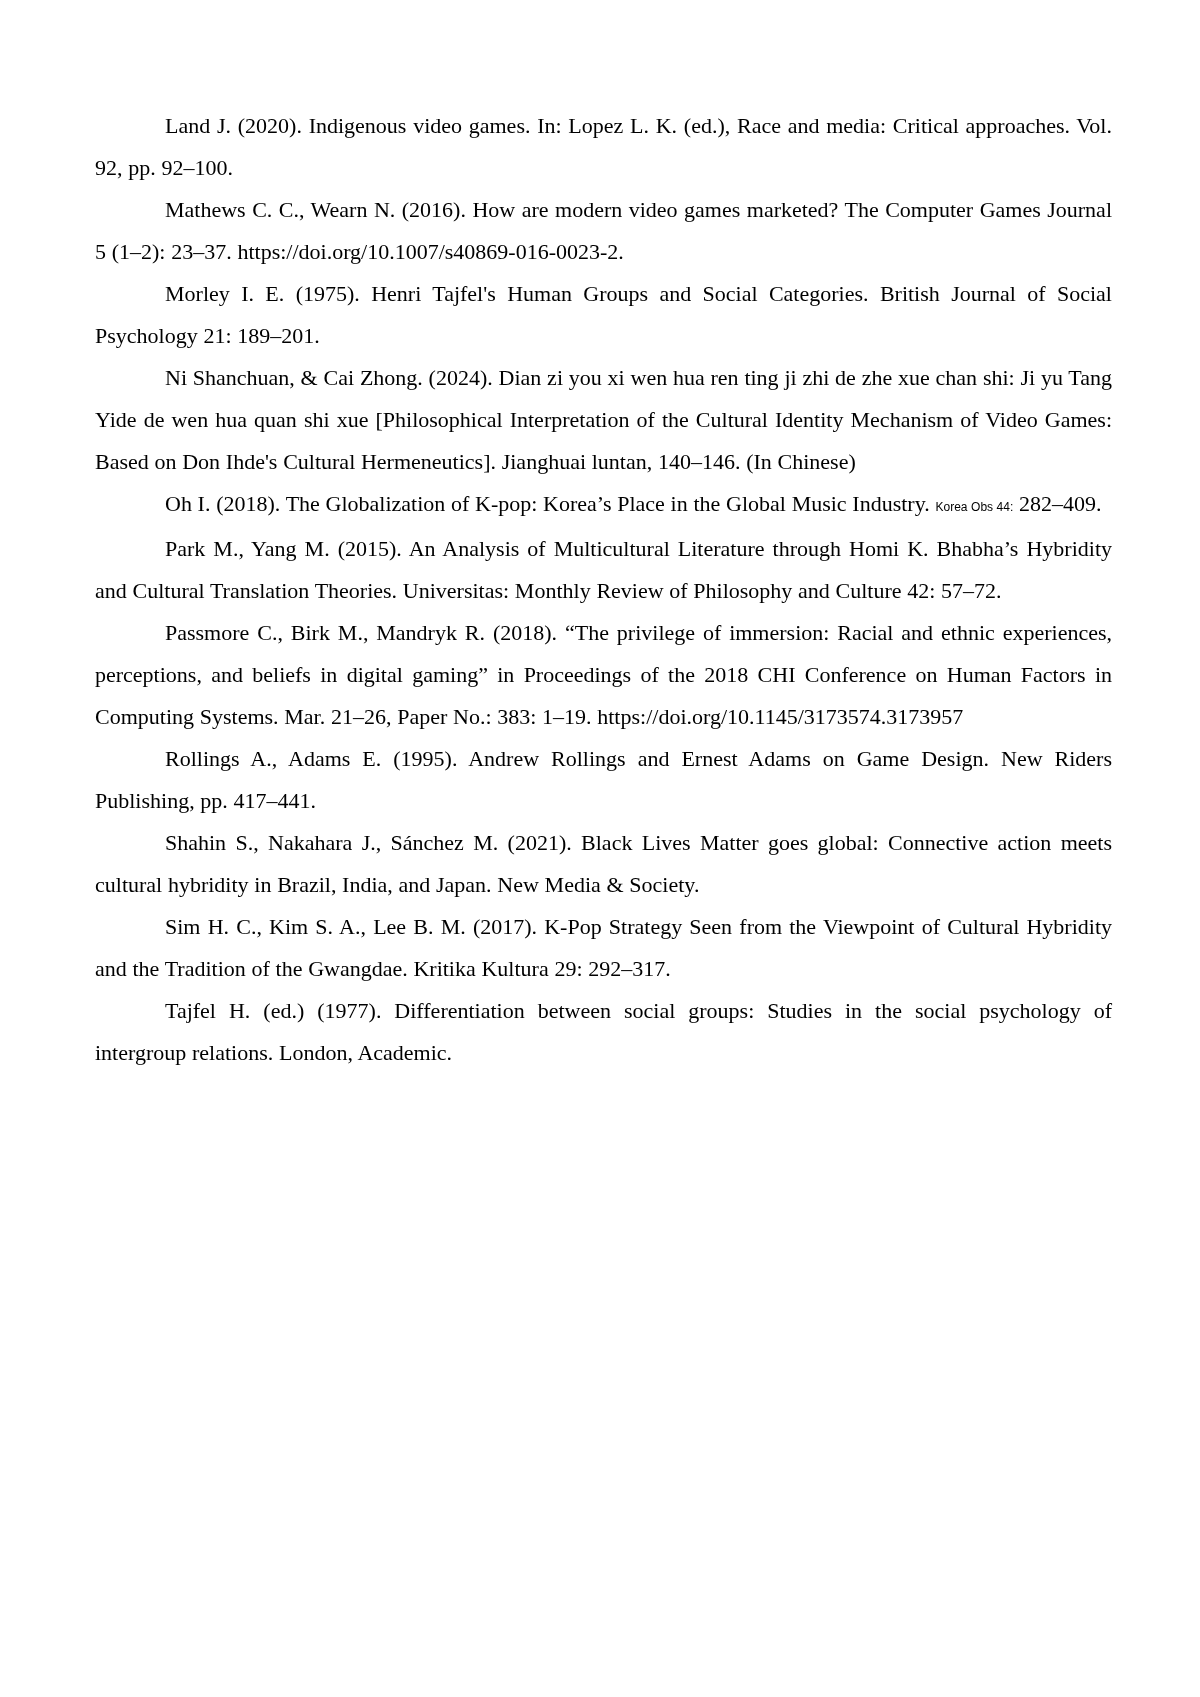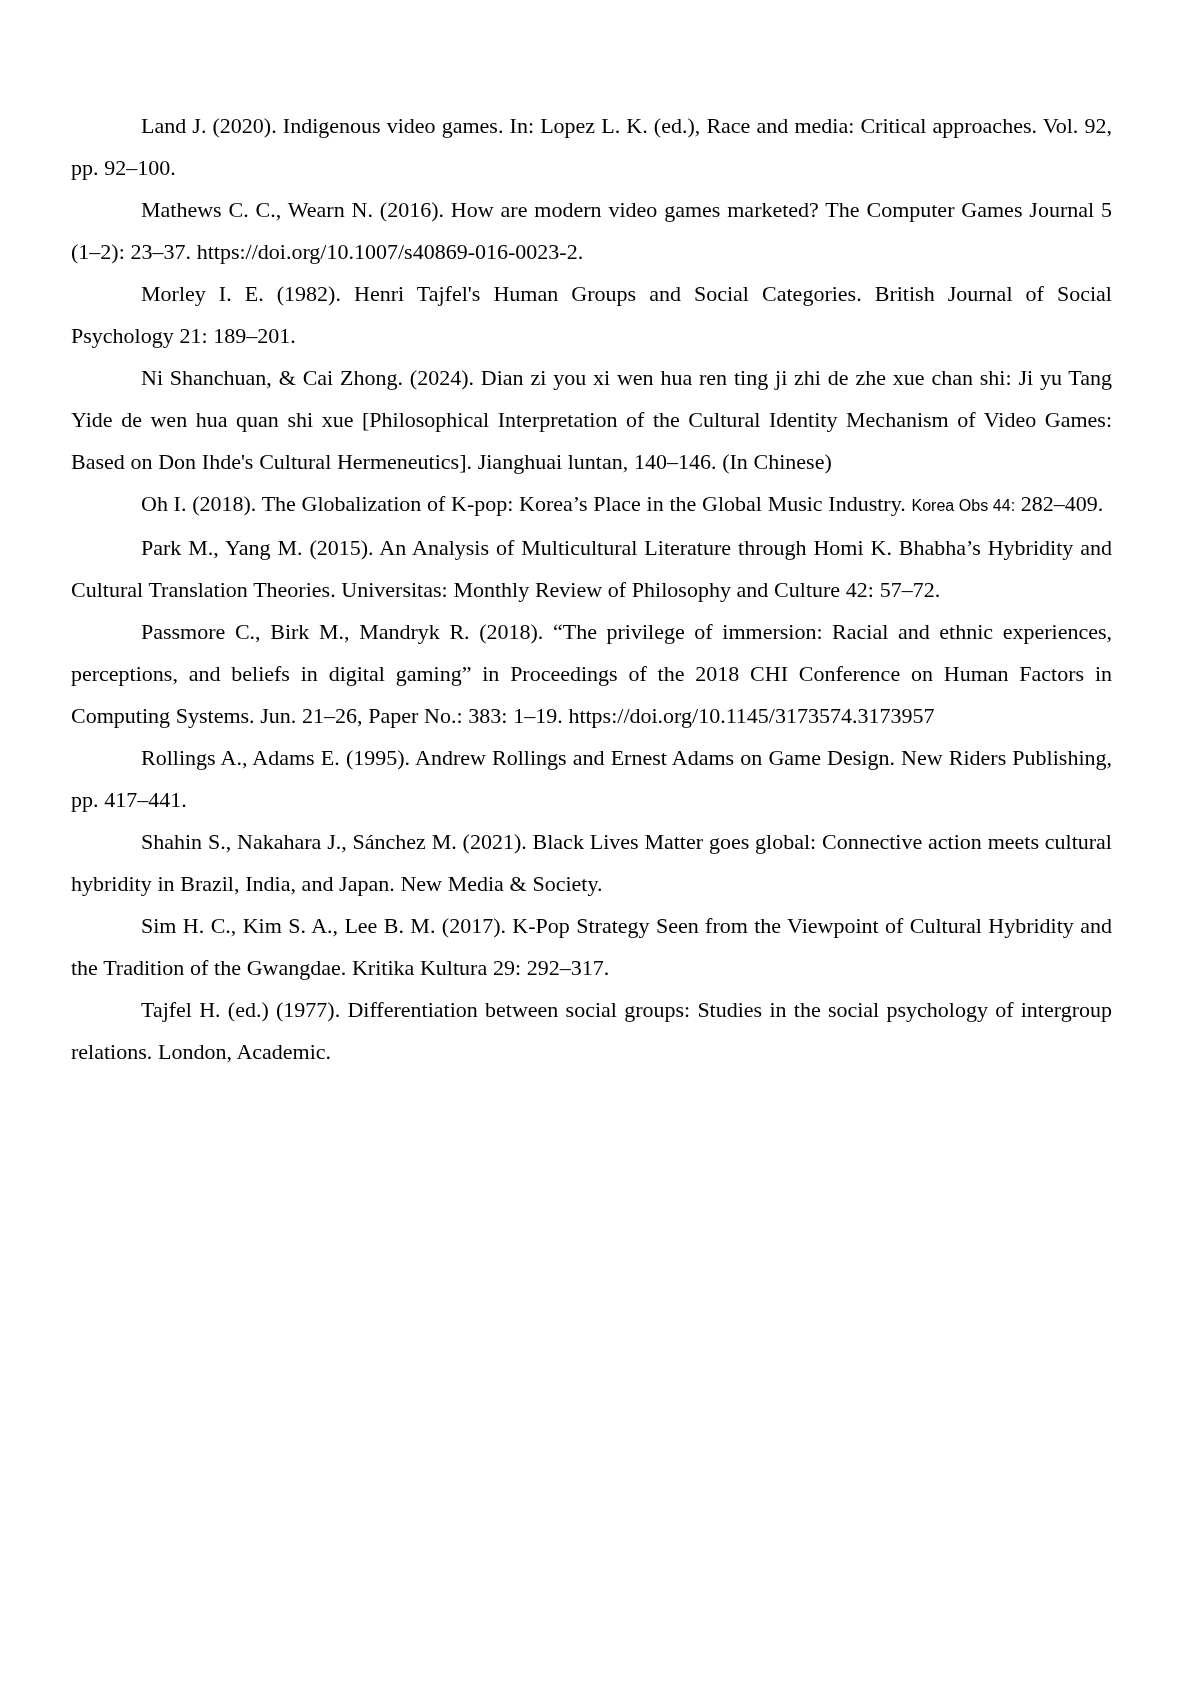--- a/index.html
+++ b/index.html
@@ -7,47 +7,47 @@
     padding: 0;
     background: #ffffff;
   }
   .page {
     position: relative;
     box-sizing: border-box;
     width: 1200px;
     height: 1697px;
     background: #ffffff;
     color: #000000;
-    padding: 105px 88px 0 71px;
+    padding: 105px 88px 0 95px;
     overflow: hidden;
     font-family: "Liberation Serif", "DejaVu Serif", serif;
   }
   p.ref {
     margin: 0;
     padding: 0;
     font-size: 22px;
     line-height: 42px;
     text-align: justify;
     text-align-last: left;
     text-indent: 70px;
     word-spacing: 0.01em;
   }
   .sans {
     font-family: "Liberation Sans", "DejaVu Sans", sans-serif;
-    font-size: 16px;
+    font-size: 12px;
   }
 </style>
 </head>
 <body>
 
 <div class="page">
   <p class="ref">Land J. (2020). Indigenous video games. In: Lopez L. K. (ed.), Race and media: Critical approaches. Vol. 92, pp. 92–100.</p>
   <p class="ref">Mathews C. C., Wearn N. (2016). How are modern video games marketed? The Computer Games Journal 5 (1–2): 23–37. https://doi.org/10.1007/s40869-016-0023-2.</p>
-  <p class="ref">Morley I. E. (1982). Henri Tajfel's Human Groups and Social Categories. British Journal of Social Psychology 21: 189–201.</p>
+  <p class="ref">Morley I. E. (1975). Henri Tajfel's Human Groups and Social Categories. British Journal of Social Psychology 21: 189–201.</p>
   <p class="ref">Ni Shanchuan, &amp; Cai Zhong. (2024). Dian zi you xi wen hua ren ting ji zhi de zhe xue chan shi: Ji yu Tang Yide de wen hua quan shi xue [Philosophical Interpretation of the Cultural Identity Mechanism of Video Games: Based on Don Ihde's Cultural Hermeneutics]. Jianghuai luntan, 140–146. (In Chinese)</p>
   <p class="ref"><span>Oh I. (2018). The Globalization of K-pop: Korea’s Place in the Global Music Industry. </span><span class="sans">Korea Obs 44:</span><span> 282–409.</span></p>
   <p class="ref">Park M., Yang M. (2015). An Analysis of Multicultural Literature through Homi K. Bhabha’s Hybridity and Cultural Translation Theories. Universitas: Monthly Review of Philosophy and Culture 42: 57–72.</p>
-  <p class="ref">Passmore C., Birk M., Mandryk R. (2018). “The privilege of immersion: Racial and ethnic experiences, perceptions, and beliefs in digital gaming” in Proceedings of the 2018 CHI Conference on Human Factors in Computing Systems. Jun. 21–26, Paper No.: 383: 1–19. https://doi.org/10.1145/3173574.3173957</p>
+  <p class="ref">Passmore C., Birk M., Mandryk R. (2018). “The privilege of immersion: Racial and ethnic experiences, perceptions, and beliefs in digital gaming” in Proceedings of the 2018 CHI Conference on Human Factors in Computing Systems. Mar. 21–26, Paper No.: 383: 1–19. https://doi.org/10.1145/3173574.3173957</p>
   <p class="ref">Rollings A., Adams E. (1995). Andrew Rollings and Ernest Adams on Game Design. New Riders Publishing, pp. 417–441.</p>
   <p class="ref">Shahin S., Nakahara J., Sánchez M. (2021). Black Lives Matter goes global: Connective action meets cultural hybridity in Brazil, India, and Japan. New Media &amp; Society.</p>
   <p class="ref">Sim H. C., Kim S. A., Lee B. M. (2017). K-Pop Strategy Seen from the Viewpoint of Cultural Hybridity and the Tradition of the Gwangdae. Kritika Kultura 29: 292–317.</p>
   <p class="ref">Tajfel H. (ed.) (1977). Differentiation between social groups: Studies in the social psychology of intergroup relations. London, Academic.</p>
 </div>
 
 </body></html>

